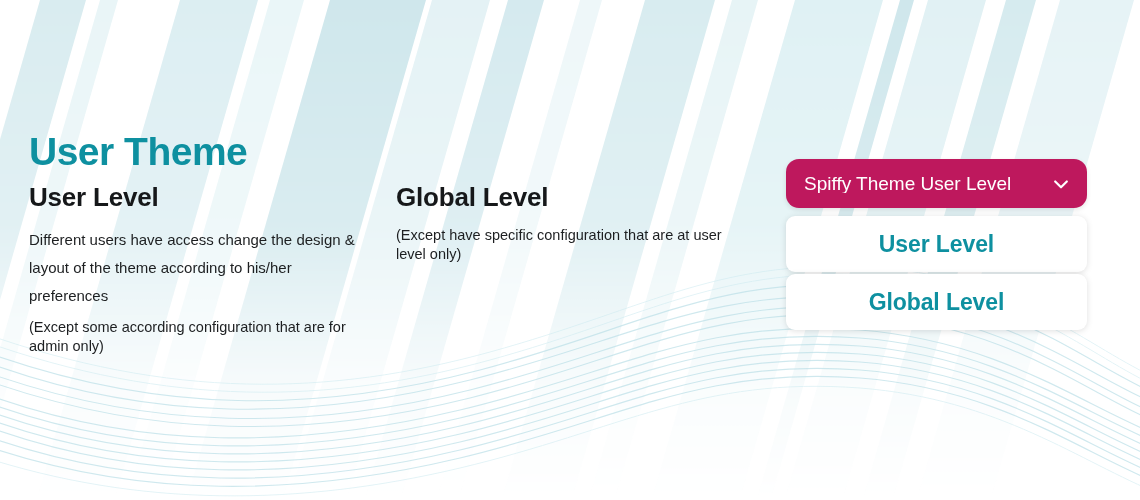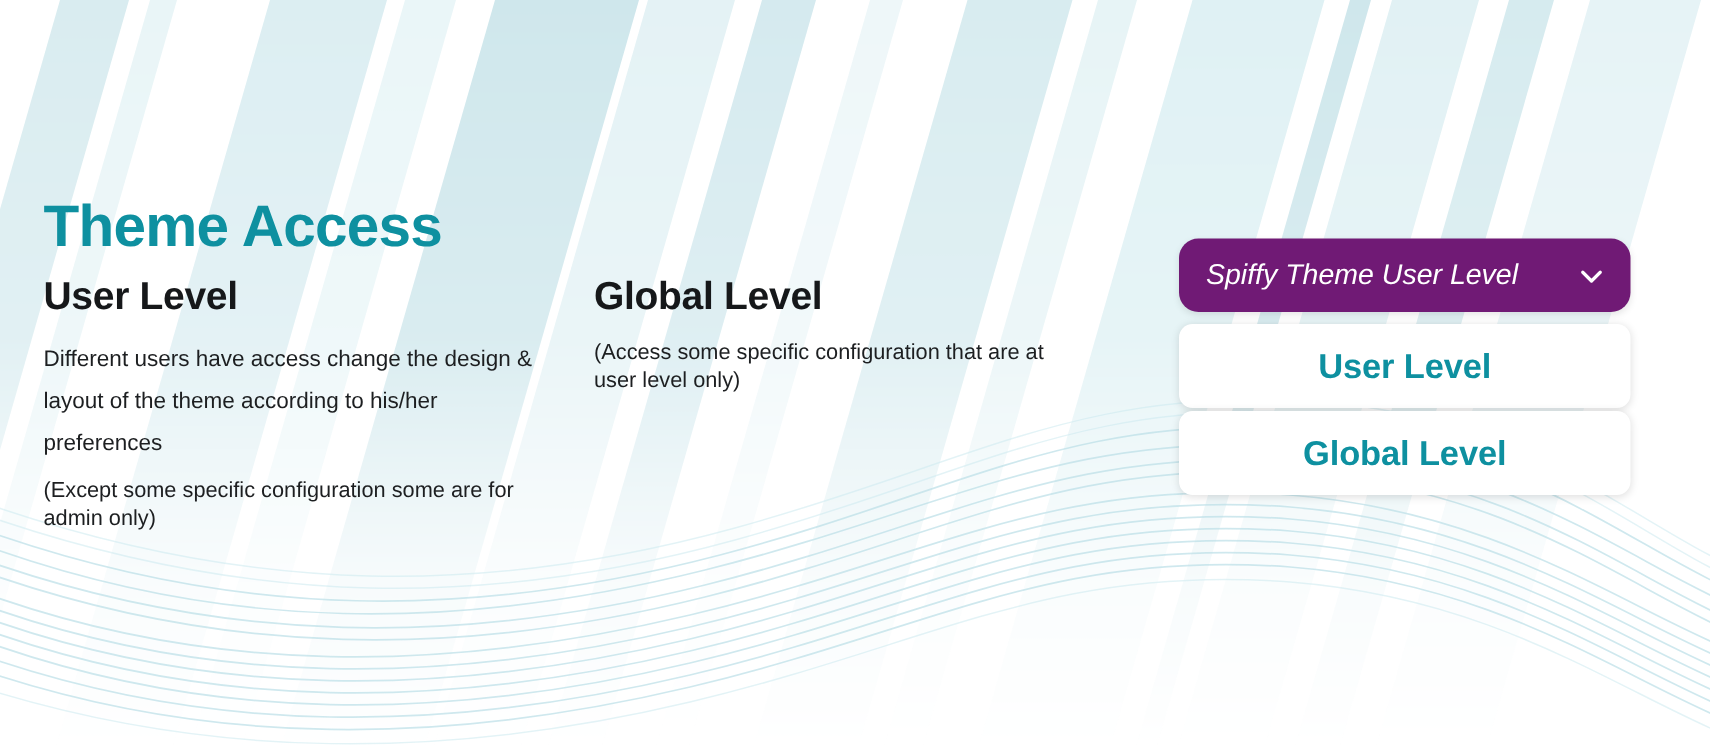--- a/index.html
+++ b/index.html
@@ -95,27 +95,26 @@
     left: 786px;
     top: 159px;
     width: 301px;
   }
 
   .dropdown-toggle {
     position: relative;
     box-sizing: border-box;
     width: 301px;
     height: 49px;
-    background: #701a75;
+    background: #be185d;
     border-radius: 13px;
     display: flex;
     align-items: center;
     padding: 0 16px 0 18px;
     box-shadow: 0 2px 5px rgba(0,0,0,0.10);
-    font-style: italic;
   }
 
   .dropdown-toggle-label {
     flex: 1 1 auto;
     font-size: 19px;
     font-weight: 400;
     color: #ffffff;
     line-height: 1;
     white-space: nowrap;
     overflow: hidden;
@@ -212,31 +211,31 @@
     </g>
     <g fill="none" stroke="#cdeaf0" stroke-width="1" opacity="0.55">
       <path d="M-20,340 C 170,408 330,404 490,360 C 650,316 722,264 882,276 C 1018,287 1088,356 1160,388"></path>
       <path d="M-20,332 C 170,400 330,396 490,352 C 650,308 722,256 882,268 C 1018,279 1088,348 1160,380"></path>
       <path d="M-20,456 C 140,508 300,506 460,468 C 620,430 700,376 860,388 C 1000,399 1080,462 1160,494"></path>
     </g>
   </svg>
 
   <div class="content">
 
-    <h1 class="page-title">Theme Access</h1>
+    <h1 class="page-title">User Theme</h1>
 
     <div class="col col-user">
       <h2 class="col-heading">User Level</h2>
       <p class="col-body">Different users have access change the design &amp; layout of the theme according to his/her preferences</p>
-      <p class="col-note">(Except some specific configuration some are for admin only)</p>
+      <p class="col-note">(Except some according configuration that are for admin only)</p>
     </div>
 
     <div class="col col-global">
       <h2 class="col-heading">Global Level</h2>
-      <p class="col-note">(Access some specific configuration that are at user level only)</p>
+      <p class="col-note">(Except have specific configuration that are at user level only)</p>
     </div>
 
     <div class="dropdown">
 
       <div class="dropdown-toggle">
         <span class="dropdown-toggle-label">Spiffy Theme User Level</span>
         <svg class="chevron-down-icon" viewBox="0 0 24 24" fill="none" stroke="#ffffff" stroke-width="2.6" stroke-linecap="round" stroke-linejoin="round">
           <polyline points="5,9 12,16 19,9"></polyline>
         </svg>
       </div>

